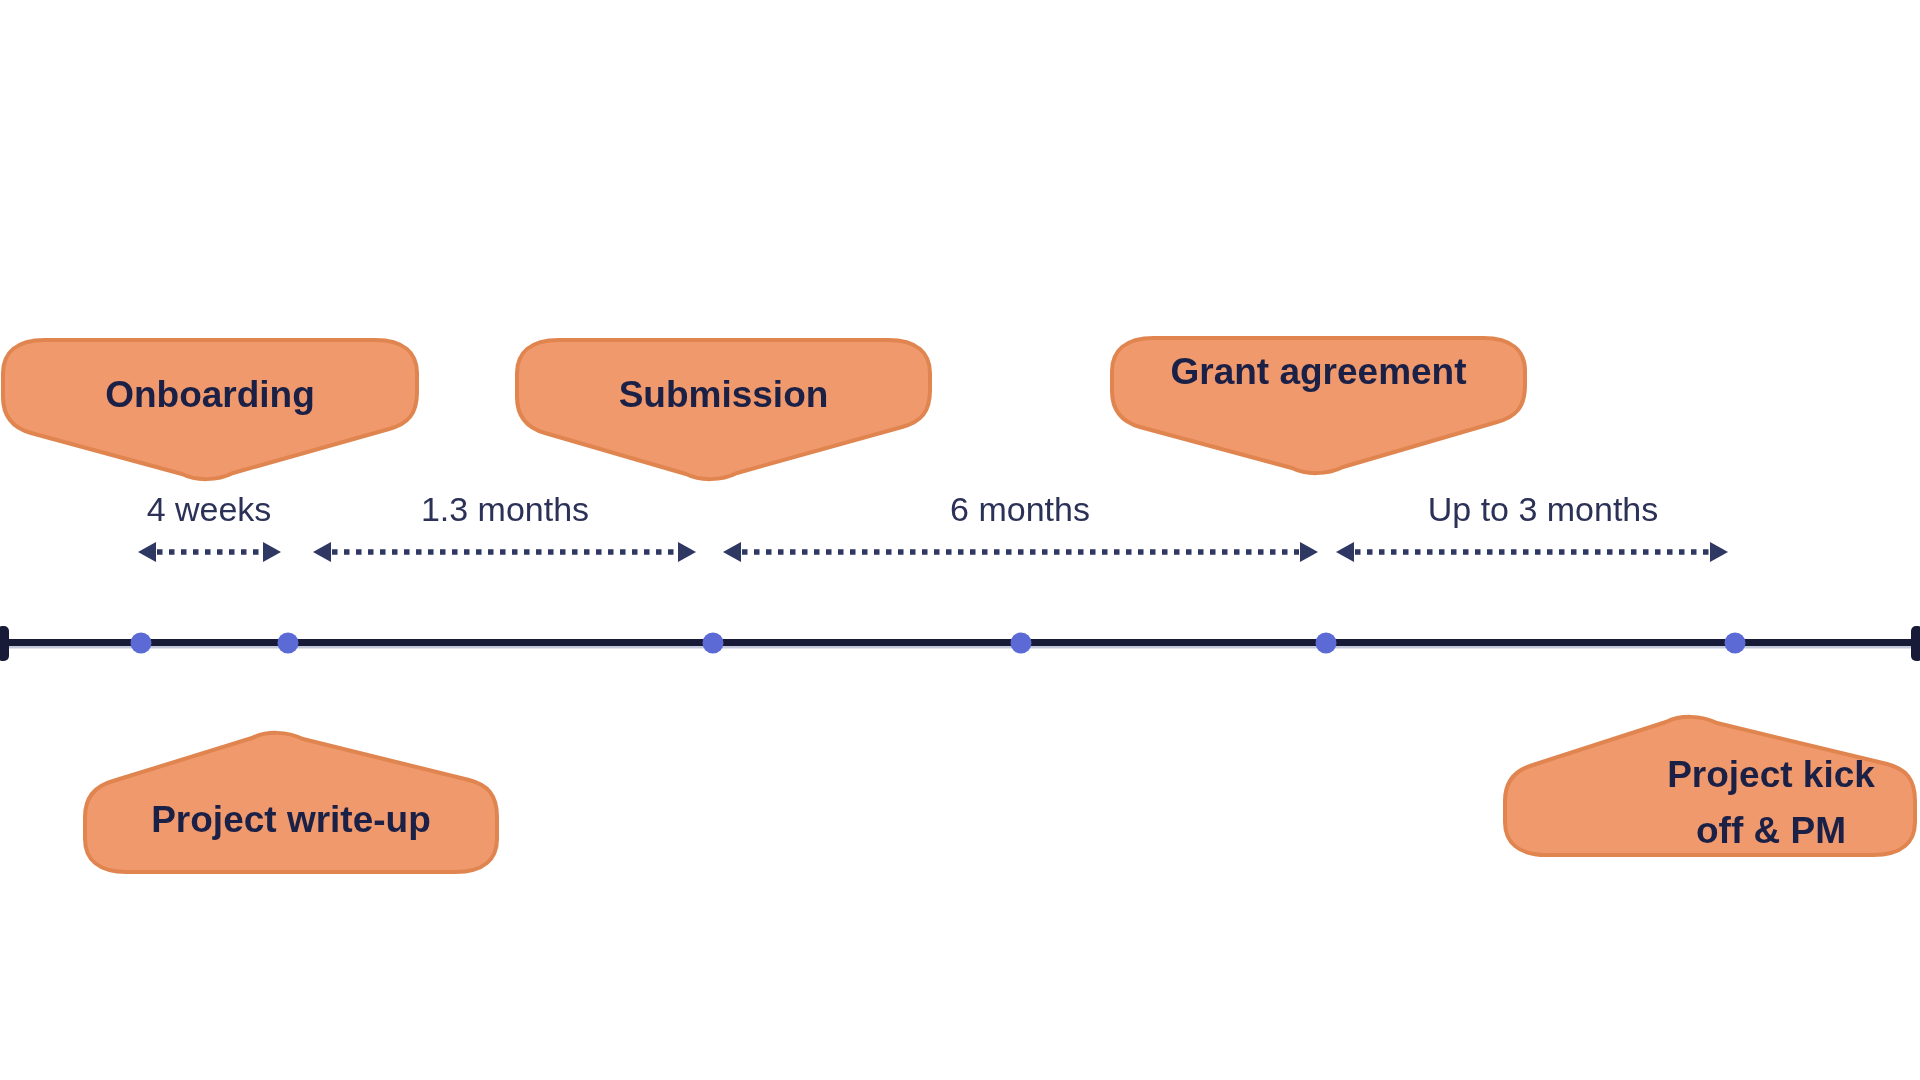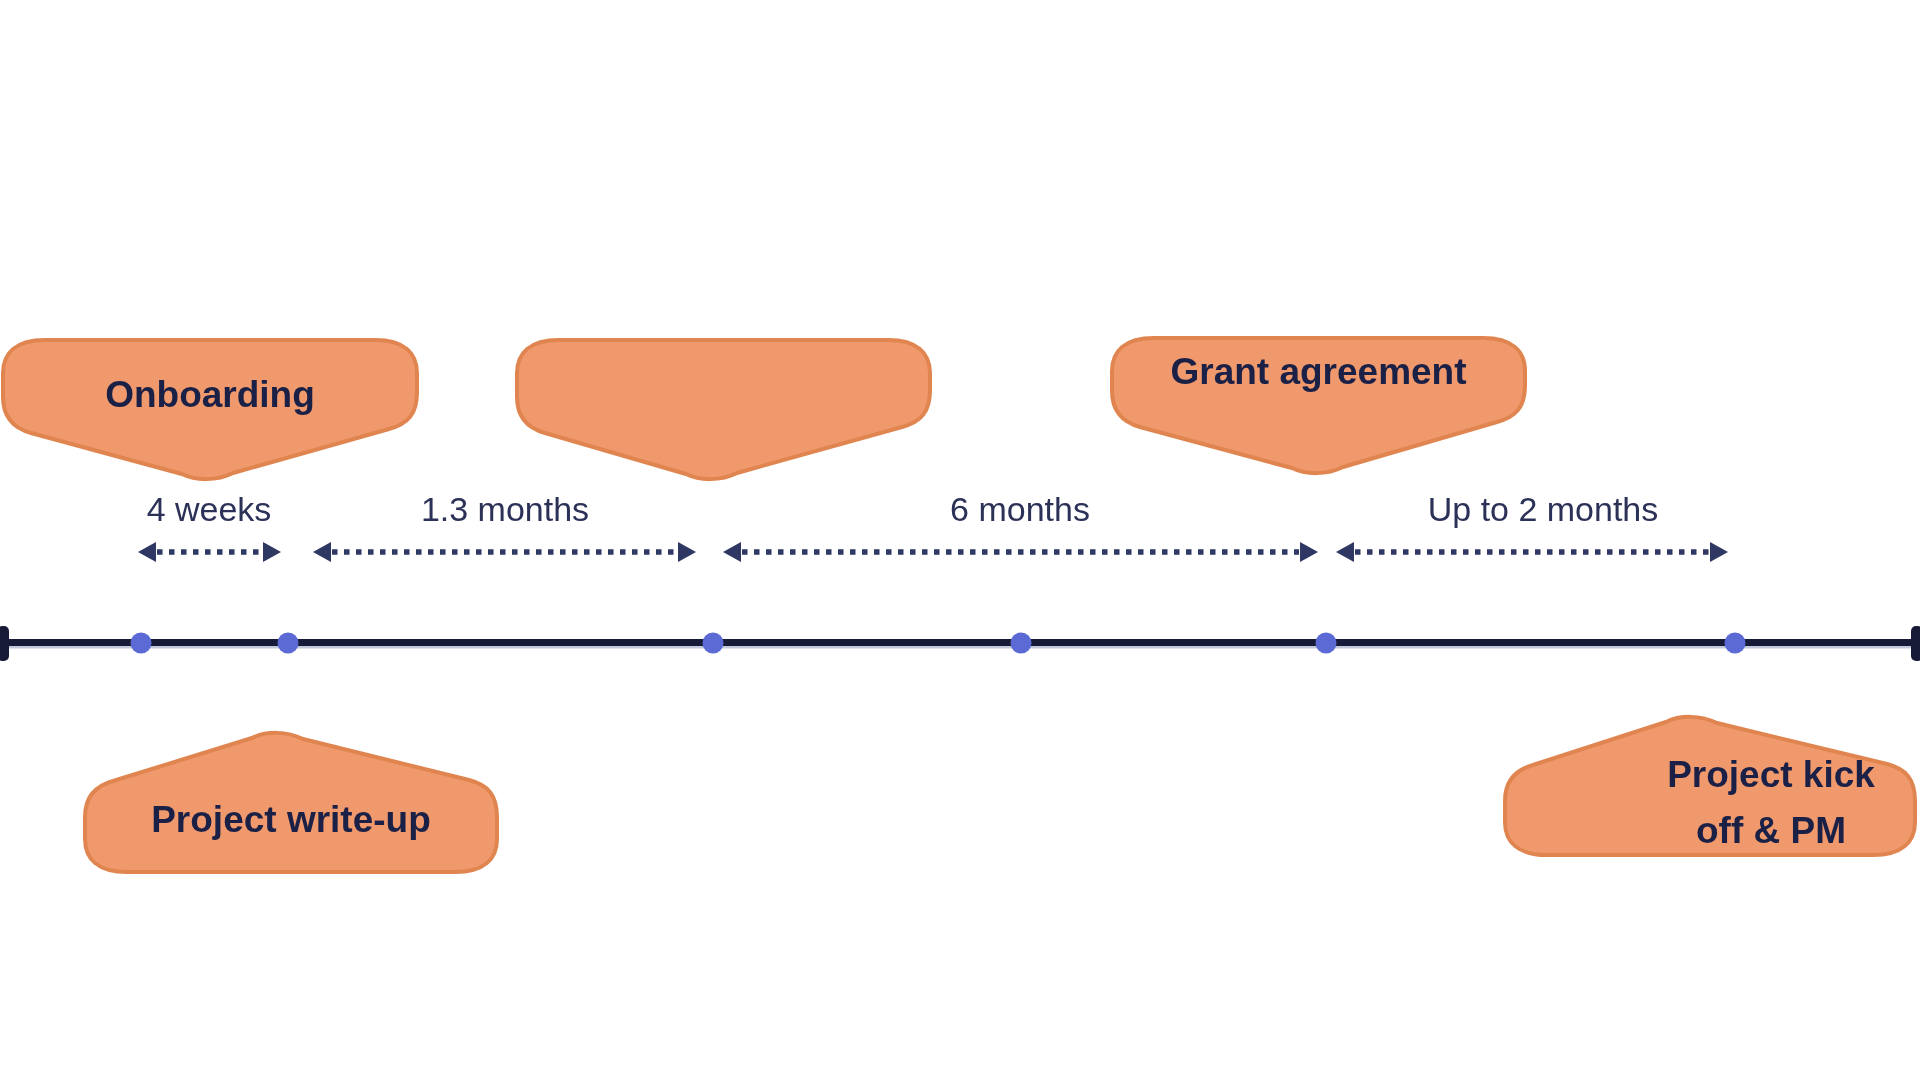--- a/index.html
+++ b/index.html
@@ -107,31 +107,32 @@
     <circle class="milestone-dot" cx="713" cy="643" r="10.5"></circle>
     <circle class="milestone-dot" cx="1021" cy="643" r="10.5"></circle>
     <circle class="milestone-dot" cx="1326" cy="643" r="10.5"></circle>
     <circle class="milestone-dot" cx="1735" cy="643" r="10.5"></circle>
   </svg>
 
   <div class="callout-label" style="left:3px; top:342px; width:414px; height:106px;">
     <span>Onboarding</span>
   </div>
   <div class="callout-label" style="left:517px; top:342px; width:413px; height:106px;">
+    <span>Submission</span>
   </div>
   <div class="callout-label" style="left:1112px; top:326px; width:413px; height:92px;">
     <span>Grant agreement</span>
   </div>
 
   <div class="callout-label" style="left:85px; top:777px; width:412px; height:86px;">
     <span>Project write-up</span>
   </div>
   <div class="callout-label" style="left:1566px; top:748px; width:410px; height:110px;">
     <span>Project kick</span>
     <span>off &amp; PM</span>
   </div>
 
   <div class="duration-label" style="left:209px;  top:509px;">4 weeks</div>
   <div class="duration-label" style="left:505px;  top:509px;">1.3 months</div>
   <div class="duration-label" style="left:1020px; top:509px;">6 months</div>
-  <div class="duration-label" style="left:1543px; top:509px;">Up to 2 months</div>
+  <div class="duration-label" style="left:1543px; top:509px;">Up to 3 months</div>
 
 </div>
 
 </body></html>

